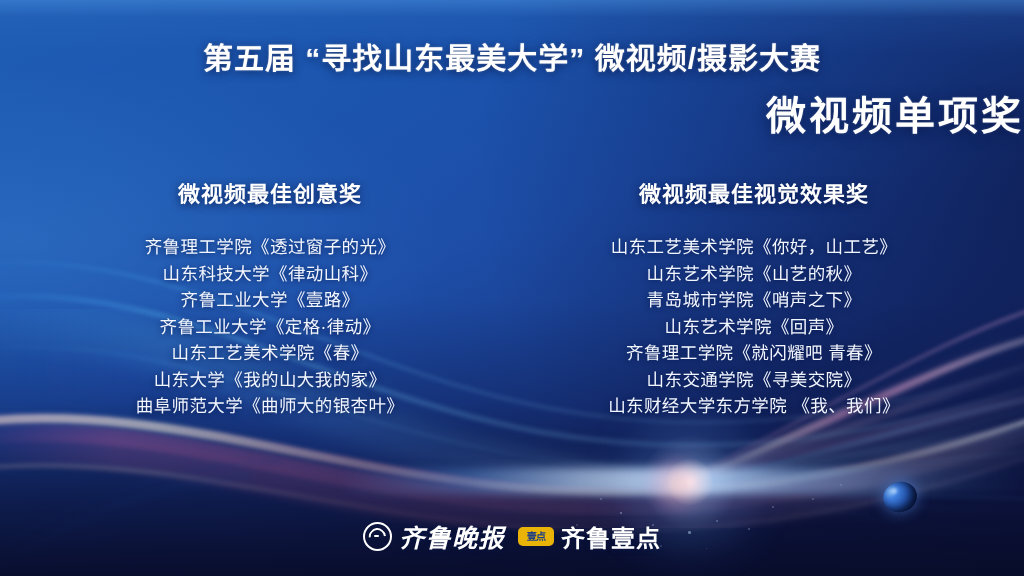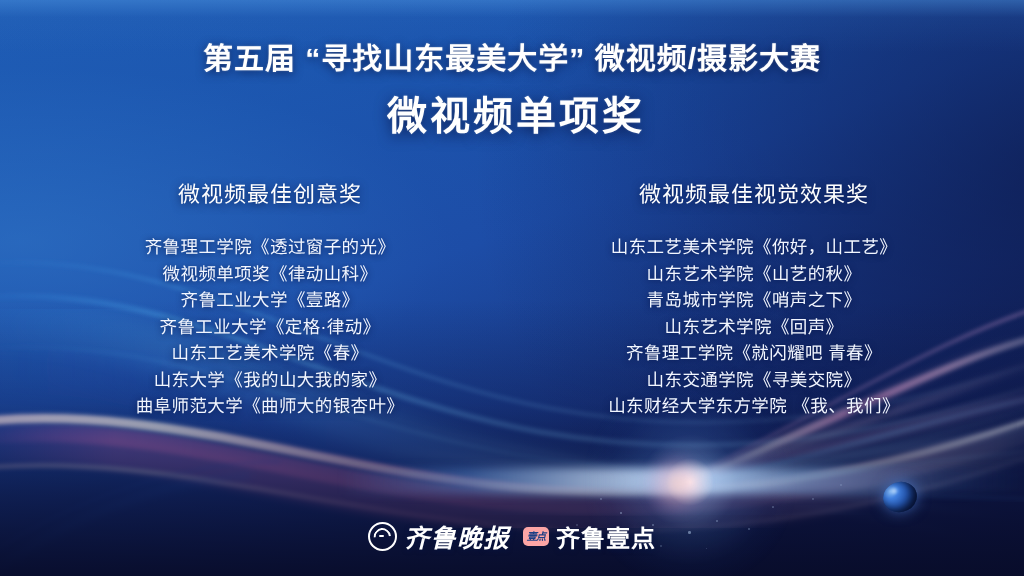--- a/index.html
+++ b/index.html
@@ -164,42 +164,42 @@
     font-size: 30px;
     font-weight: bold;
     color: #ffffff;
     letter-spacing: 1px;
     text-shadow: 0 2px 10px rgba(6,20,70,0.75), 0 0 2px rgba(255,255,255,0.4);
   }
 
   .title-sub {
     position: absolute;
     top: 84px; left: 8px; right: 0;
-    text-align: center;
+    text-align: right;
     font-size: 40px;
     font-weight: bold;
     color: #ffffff;
     letter-spacing: 3px;
     text-shadow: 0 3px 14px rgba(6,20,70,0.8), 0 0 2px rgba(255,255,255,0.35);
   }
 
   .columns {
     position: absolute;
     top: 176px; left: 40px; right: 40px;
     display: flex;
     justify-content: space-between;
   }
   .column {
     width: 460px;
     text-align: center;
   }
 
   .col-heading {
     font-size: 22px;
-    font-weight: normal;
+    font-weight: bold;
     color: #ffffff;
     letter-spacing: 1px;
     margin-bottom: 26px;
     text-shadow: 0 2px 9px rgba(6,20,70,0.8);
   }
 
   .entry-list {
     list-style: none;
     margin: 0;
     padding: 0;
@@ -262,29 +262,28 @@
     letter-spacing: 1.5px;
     font-style: italic;
     text-shadow: 0 1px 5px rgba(6,20,70,0.7);
   }
   .brand-b {
     display: flex;
     align-items: center;
     gap: 7px;
   }
   .dot-badge {
-    width: 26px; height: 19px;
+    width: 36px; height: 19px;
     border-radius: 5px;
-    background: #fca5a5;
+    background: #eab308;
     display: flex;
     align-items: center;
     justify-content: center;
     flex: none;
     overflow: hidden;
-    font-style: italic;
   }
   .dot-badge span {
     font-size: 11px;
     font-weight: bold;
     color: #1c3f85;
     line-height: 1;
     letter-spacing: -1px;
     transform: scale(0.92);
   }
   .brand-b-text {
@@ -418,21 +417,21 @@
     <div class="title-main">第五届 “寻找山东最美大学” 微视频/摄影大赛</div>
 
     <div class="title-sub">微视频单项奖</div>
 
     <div class="columns">
 
       <div class="column">
         <div class="col-heading">微视频最佳创意奖</div>
         <ul class="entry-list">
           <li>齐鲁理工学院《透过窗子的光》</li>
-          <li>微视频单项奖《律动山科》</li>
+          <li>山东科技大学《律动山科》</li>
           <li>齐鲁工业大学《壹路》</li>
           <li>齐鲁工业大学《定格·律动》</li>
           <li>山东工艺美术学院《春》</li>
           <li>山东大学《我的山大我的家》</li>
           <li>曲阜师范大学《曲师大的银杏叶》</li>
         </ul>
       </div>
 
       <div class="column">
         <div class="col-heading">微视频最佳视觉效果奖</div>

